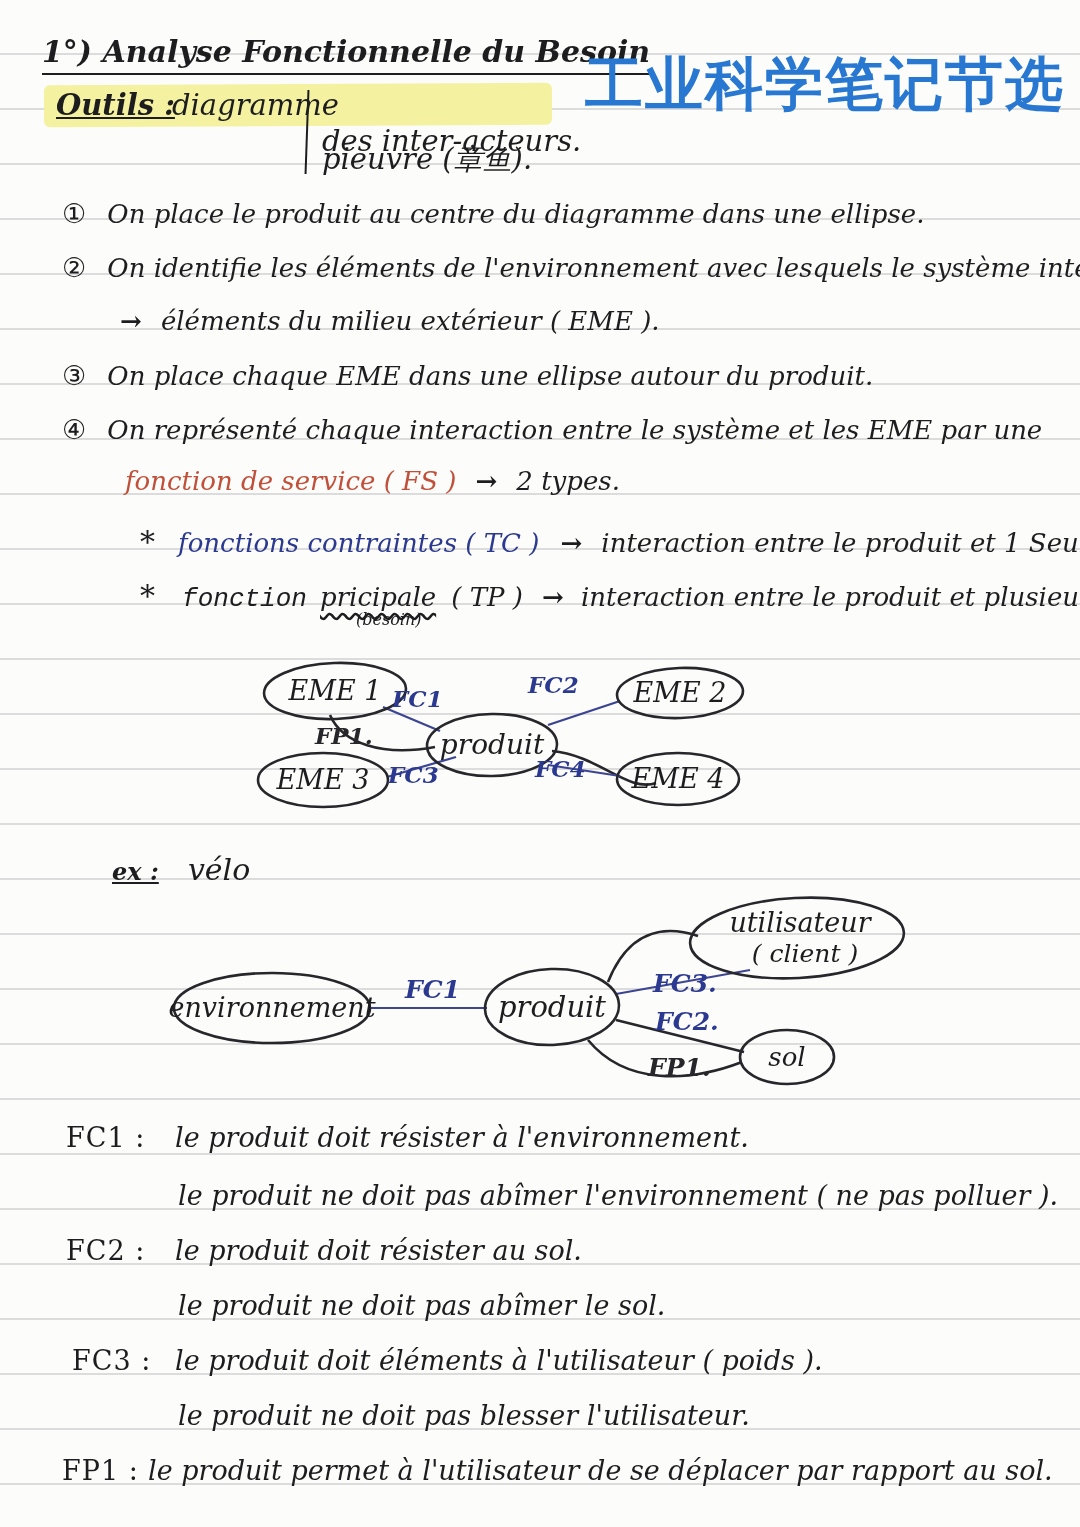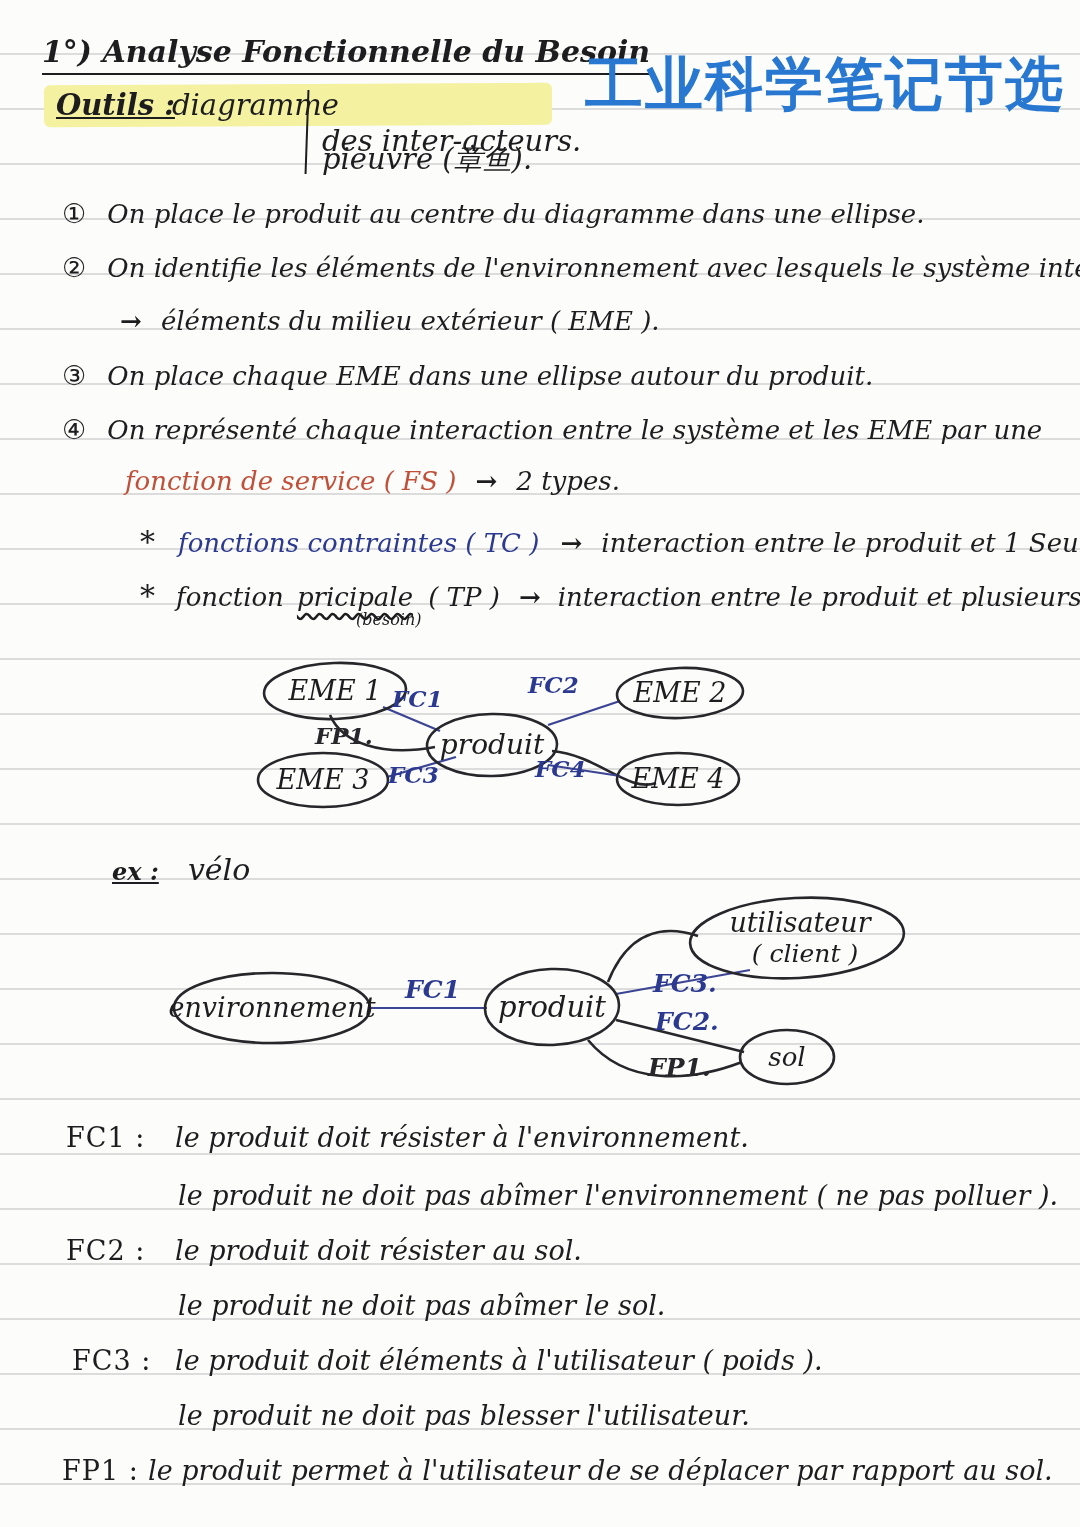--- a/index.html
+++ b/index.html
@@ -114,21 +114,21 @@
 
   <div class="abs hand" style="left:140px;top:524px;">
     <span class="step-text" style="font-style:normal;font-size:30px;">*</span>
     <span class="step-text blue-ink" style="margin-left:18px;">fonctions contraintes ( TC )</span>
     <span class="arrow step-text" style="margin-left:16px;">→</span>
     <span class="step-text" style="margin-left:14px;">interaction entre le produit et 1 Seul EME.</span>
   </div>
 
   <div class="abs hand" style="left:140px;top:578px;">
     <span class="step-text" style="font-style:normal;font-size:30px;">*</span>
-    <span class="step-text" style="margin-left:16px;">fonction</span>
+    <span class="step-text" style="margin-left:22px;font-family:Liberation Mono, monospace;">fonction</span>
     <span class="step-text wavy" style="margin-left:8px;">pricipale</span>
     <span class="step-text" style="margin-left:10px;">( TP )</span>
     <span class="arrow step-text" style="margin-left:14px;">→</span>
     <span class="step-text" style="margin-left:12px;">interaction entre le produit et plusieurs EME.</span>
   </div>
   <div class="abs hand step-text" style="left:356px;top:610px;font-size:16px;">(besoin)</div>
 
   <svg class="abs" style="left:230px;top:645px;" width="560" height="200" viewBox="0 0 560 200">
 
     <path class="edge-black" d="M100,70 C112,98 152,112 205,102"></path>

